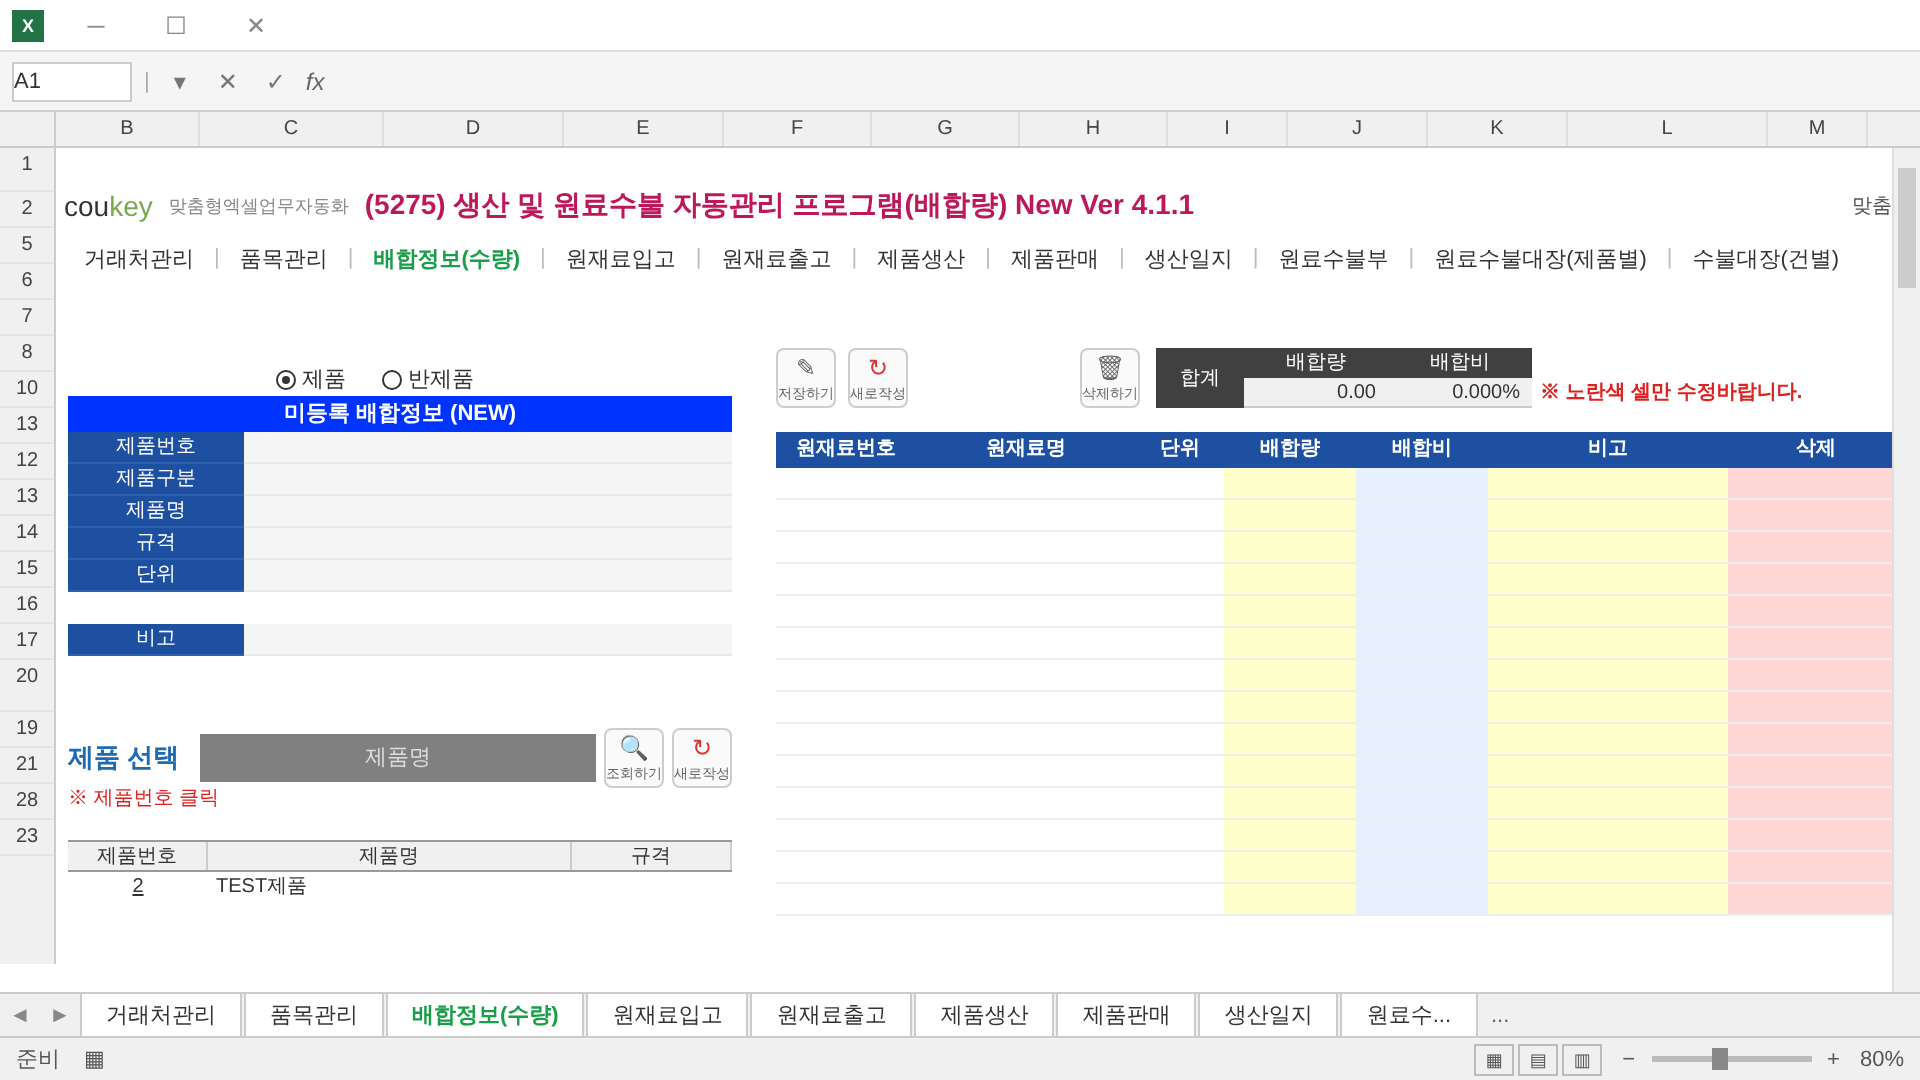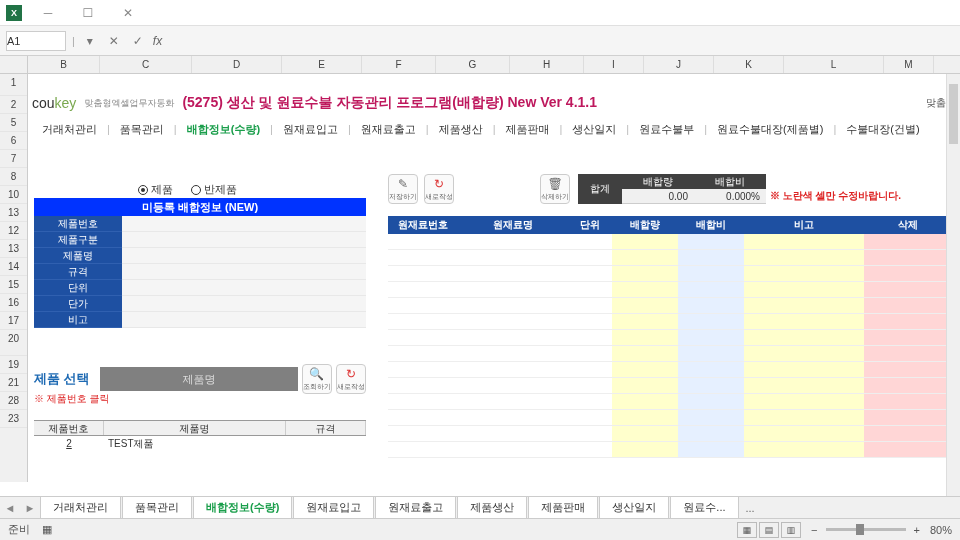--- a/index.html
+++ b/index.html
@@ -222,24 +222,20 @@
         <div class="field-val"></div>
       </div>
     <div class="field-row" style="top:190px">
         <div class="field-label">규격</div>
         <div class="field-val"></div>
       </div>
     <div class="field-row" style="top:206px">
         <div class="field-label">단위</div>
         <div class="field-val"></div>
       </div>
-    <div class="field-row" style="top:222px">
-        <div class="field-label">단가</div>
-        <div class="field-val"></div>
-      </div>
     <div class="field-row" style="top:238px">
         <div class="field-label">비고</div>
         <div class="field-val"></div>
       </div>
 
     <div class="select-row">
       <div class="select-label">제품 선택</div>
       <div class="select-input">제품명</div>
       <div class="icon-btn">
           <span class="ic">🔍</span>

